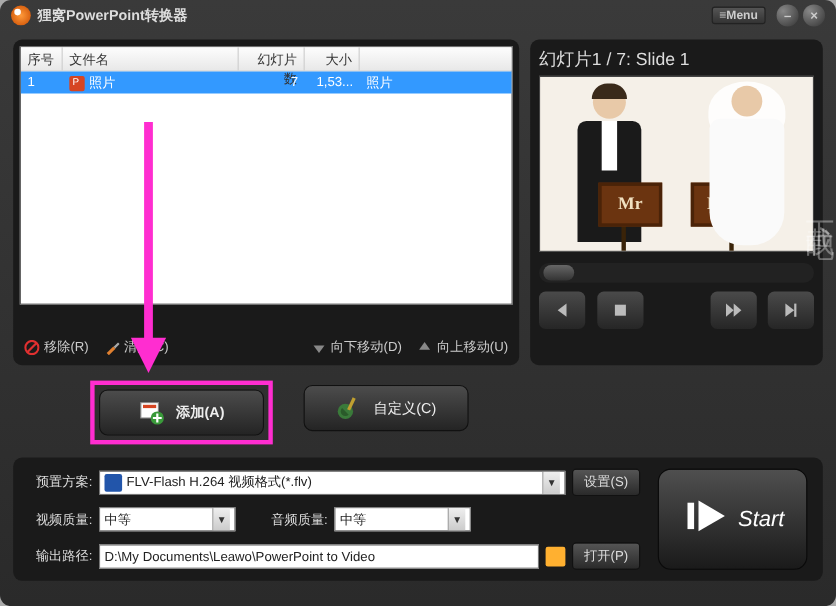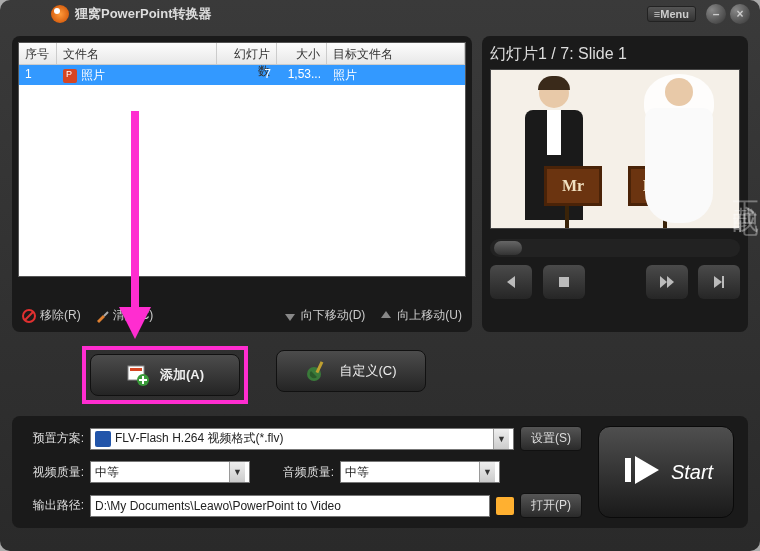--- a/index.html
+++ b/index.html
@@ -1,18 +1,18 @@
 <!DOCTYPE html>
 <html><head>
 <meta charset="utf-8">
 <style>
 * { box-sizing: border-box; margin: 0; padding: 0; font-family: "Microsoft YaHei", Arial, sans-serif; }
 body { background: #aaa; width: 760px; height: 551px; overflow: hidden; }
 .window { width: 760px; height: 551px; background: linear-gradient(#3a3a3a,#2a2a2a); border-radius: 10px; position: relative; }
-.titlebar { height: 28px; display: flex; align-items: center; padding: 0 10px; color: #ddd; font-size: 13px; font-weight: bold; margin-left: 41px; }
+.titlebar { height: 28px; display: flex; align-items: center; padding: 0 10px; color: #ddd; font-size: 13px; font-weight: bold; }
 .logo-icon { width: 18px; height: 18px; background: radial-gradient(circle,#ff9a3a,#c94a00); border-radius: 50%; margin-right: 6px; position: relative; }
 .logo-icon::after { content:""; position:absolute; left:3px; top:3px; width:6px; height:6px; background:#fff; border-radius:50%; }
 .titlebar .spacer { flex:1; }
 .menu-btn { background: linear-gradient(#555,#333); border:1px solid #222; border-radius:3px; color:#ccc; font-size:11px; padding:1px 6px; margin-right:6px; cursor:pointer; }
 .winbtn { width:20px; height:20px; border-radius:50%; background: radial-gradient(circle at 30% 30%,#888,#333); margin-left:4px; cursor:pointer; display:flex; align-items:center; justify-content:center; color:#ccc; font-size:12px; }
 .main-row { display:flex; padding:8px 12px 0 12px; gap:10px; }
 .file-panel { width:460px; background:#1a1a1a; border-radius:8px; padding:6px; }
 .file-list { width:100%; height:235px; background:#fff; border:1px solid #555; position:relative; }
 .list-header { display:flex; background: linear-gradient(#fdfdfd,#e8e8e8); border-bottom:1px solid #ccc; height:22px; font-size:12px; color:#333; }
 .list-header div { padding:3px 6px; border-right:1px solid #ccc; }
@@ -50,21 +50,21 @@
 .ctrl-btn { width:42px; height:34px; background:linear-gradient(#4a4a4a,#262626); border-radius:6px; display:flex; align-items:center; justify-content:center; color:#bbb; cursor:pointer; }
 .action-row { display:flex; gap:28px; padding:14px 12px 12px 82px; }
 .action-highlight { border:4px solid #ff2dd0; padding:4px;font-weight:bold; }
 .action-btn { width:150px; height:42px; background:linear-gradient(#4c4c4c,#242424); border:1px solid #111; border-radius:8px; display:flex; align-items:center; justify-content:center; gap:10px; color:#eee; font-size:13px; cursor:pointer; }
 .action-btn .btn-ico{width:24px;height:24px;}
 .settings-panel { margin:0 12px 10px 12px; background:#1a1a1a; border-radius:8px; padding:10px 14px; display:flex; gap:16px; }
 .settings-left { flex:1; display:flex; flex-direction:column; gap:10px; font-size:12px; color:#ddd; }
 .s-row { display:flex; align-items:center; gap:6px; }
 .s-label { width:58px;text-align:right; }
 .combo { background:#fff; border:1px solid #777; height:22px; display:flex; align-items:center; padding:0 4px; font-size:12px; color:#222; }
-.combo.long{flex:1;} .combo.med{width:160px;}
+.combo.long{flex:1;} .combo.med{width:124px;}
 .text-input { background:#fff; border:1px solid #777; height:22px; flex:1; padding:0 4px; font-size:12px; color:#222; display:flex; align-items:center; }
 .combo-arrow{width:16px;height:20px;background:linear-gradient(#eee,#ccc);border-left:1px solid #999;display:flex;align-items:center;justify-content:center;color:#333;font-size:9px;margin-left:auto;}
 .small-btn { background:linear-gradient(#555,#2a2a2a); border:1px solid #111; border-radius:4px; color:#ddd; font-size:12px; padding:3px 10px; cursor:pointer; }
 .folder-ico{width:18px;height:18px;background:#ffb030;border-radius:2px;cursor:pointer;}
 .start-btn { width:136px; height:92px; background:linear-gradient(#4f4f4f,#1a1a1a); border-radius:12px; display:flex; align-items:center; justify-content:center; gap:8px; color:#fff; font-size:20px; font-style:italic; cursor:pointer; border:1px solid #0a0a0a; }
 .start-ico svg{width:44px;height:44px;}
 .side-watermark{position:absolute;right:-4px;top:180px;writing-mode:vertical-rl;color:rgba(255,255,255,0.35);font-size:26px;letter-spacing:6px;pointer-events:none;}
 .flv-icon{width:16px;height:16px;background:#2255aa;border-radius:2px;margin-right:4px;display:inline-block;}
 </style>
 </head>
@@ -81,21 +81,20 @@
   </div>
 
   <div class="main-row">
     <div class="file-panel">
       <div class="file-list">
         <div class="list-header">
           <div class="col-seq">序号</div>
           <div class="col-name">文件名</div>
           <div class="col-slides">幻灯片数</div>
           <div class="col-size">大小</div>
-          <div class="col-target">目标文件名</div>
         </div>
         <div class="list-row selected">
           <div class="col-seq">1</div>
           <div class="col-name"><span class="ppt-icon"></span><span>照片</span></div>
           <div class="col-slides">7</div>
           <div class="col-size">1,53...</div>
           <div class="col-target">照片</div>
         </div>
         <div class="arrow">
           <svg viewBox="0 0 40 230">

